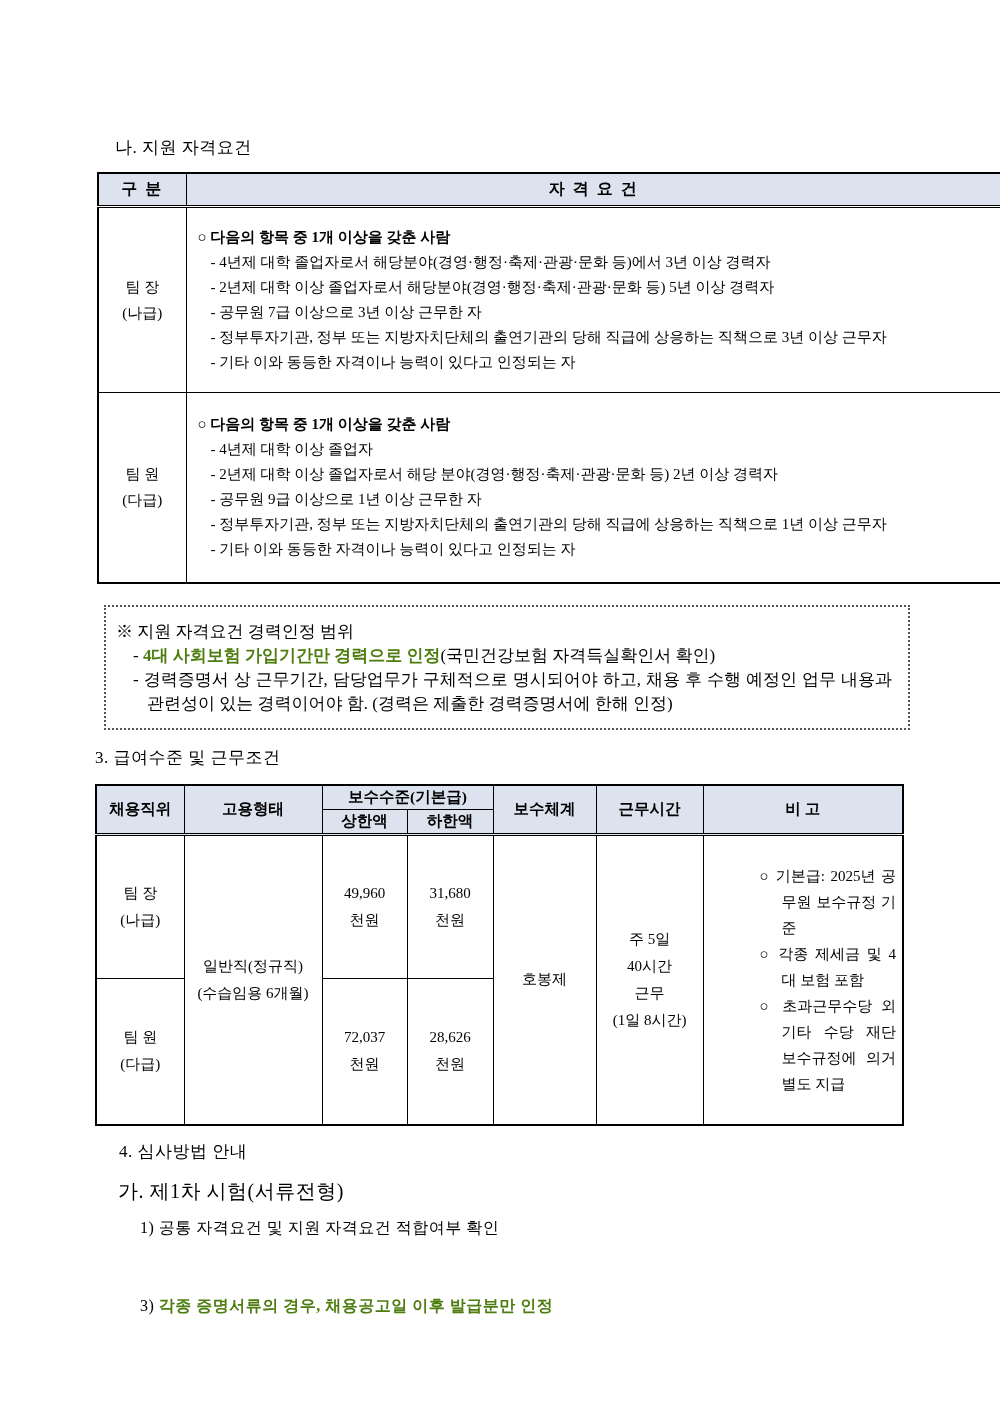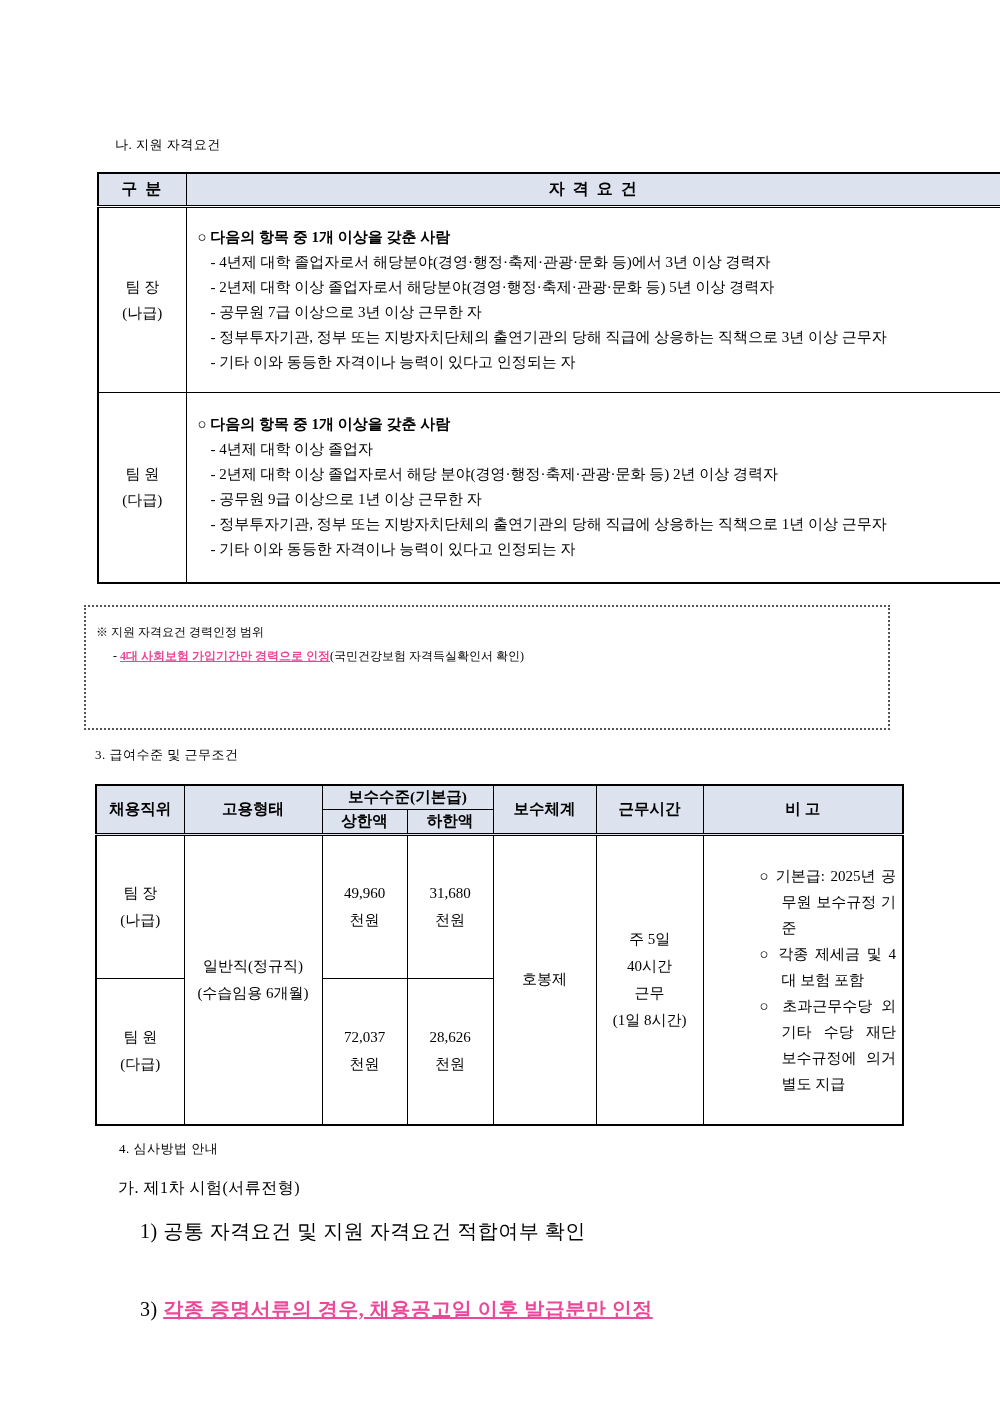--- a/index.html
+++ b/index.html
@@ -8,26 +8,26 @@
     position: relative;
     width: 1000px;
     height: 1413px;
     background: #ffffff;
     font-family: "Liberation Serif", "DejaVu Serif", serif;
     color: #000000;
     overflow: hidden;
   }
 
   
-  .heading { position: absolute; font-size: 13px; letter-spacing: 0.5px; white-space: nowrap; }
+  .heading { position: absolute; font-size: 17px; letter-spacing: 0.5px; white-space: nowrap; }
   #h-b  { left: 115px; top: 136px; }
   #h-3  { left: 95px;  top: 746px; }
   #h-4  { left: 95px;  top: 1140px; margin-left: 24px; }
-  #h-4a { left: 118px; top: 1178px; font-size: 16px; }
-  .numline { position: absolute; font-size: 20px; letter-spacing: 0.5px; white-space: nowrap; }
+  #h-4a { left: 118px; top: 1178px; font-size: 20px; }
+  .numline { position: absolute; font-size: 16px; letter-spacing: 0.5px; white-space: nowrap; }
   #n1 { left: 140px; top: 1218px; }
   #n2 { left: 140px; top: 1258px; }
   #n3 { left: 140px; top: 1296px; }
 
   
   table { border-collapse: collapse; table-layout: fixed; }
   th, td { border: 1px solid #000; }
 
   
   #qual-table { position: absolute; left: 97px; top: 172px; width: 906px; border: 2px solid #000; font-size: 15px; }
@@ -40,27 +40,27 @@
   }
   #qual-table td.pos-cell { text-align: center; line-height: 26px; font-size: 15px; }
   #qual-table td.req-cell { padding: 8px 10px 8px 11px; vertical-align: middle; line-height: 25px; }
   .qlead { font-weight: bold; }
   .qitem { padding-left: 30px; text-indent: -17px; text-align: justify; }
   #qrow1 { height: 186px; }
   #qrow2 { height: 191px; }
 
   
   #note-box {
-    position: absolute; left: 84px; top: 605px; width: 806px; height: 125px;
+    position: absolute; left: 104px; top: 605px; width: 806px; height: 125px;
     border: 2px dotted #555;
     padding: 13px 16px 0 10px;
-    font-size: 12px; line-height: 24px;
+    font-size: 17px; line-height: 24px;
   }
   .nitem { margin-left: 17px; padding-left: 14px; text-indent: -14px; text-align: justify; }
-  .blue-link { color: #ec4899; font-weight: bold; text-decoration: underline; }
+  .blue-link { color: #4d7c0f; font-weight: bold; }
 
   
   #salary-table { position: absolute; left: 95px; top: 784px; width: 808px; border: 2px solid #000; font-size: 15px; }
   #salary-table th {
     background: #dce3ee; font-weight: bold; font-size: 15.5px;
     text-align: center; border-bottom: 3px double #000;
   }
   #salary-table th.sub { height: 24px; }
   #salary-table th.span-top { height: 23px; border-bottom: 1px solid #000; }
   #salary-table td { text-align: center; vertical-align: middle; line-height: 27px; }
@@ -114,20 +114,21 @@
         <div class="qitem">- 정부투자기관, 정부 또는 지방자치단체의 출연기관의 당해 직급에 상응하는 직책으로 1년 이상 근무자</div>
         <div class="qitem">- 기타 이와 동등한 자격이나 능력이 있다고 인정되는 자</div>
       </td>
     </tr>
   </tbody>
     </table>
 
   <div id="note-box">
     <div>※ 지원 자격요건 경력인정 범위</div>
     <div class="nitem"><span>- </span><span class="blue-link">4대 사회보험 가입기간만 경력으로 인정</span><span>(국민건강보험 자격득실확인서 확인)</span></div>
+    <div class="nitem">- 경력증명서 상 근무기간, 담당업무가 구체적으로 명시되어야 하고, 채용 후 수행 예정인 업무 내용과 관련성이 있는 경력이어야 함. (경력은 제출한 경력증명서에 한해 인정)</div>
   </div>
 
   <div class="heading" id="h-3">3. 급여수준 및 근무조건</div>
 
   <table id="salary-table">
     <colgroup>
       <col style="width:88px">
         <col style="width:138px">
         <col style="width:85px">
         <col style="width:86px">

